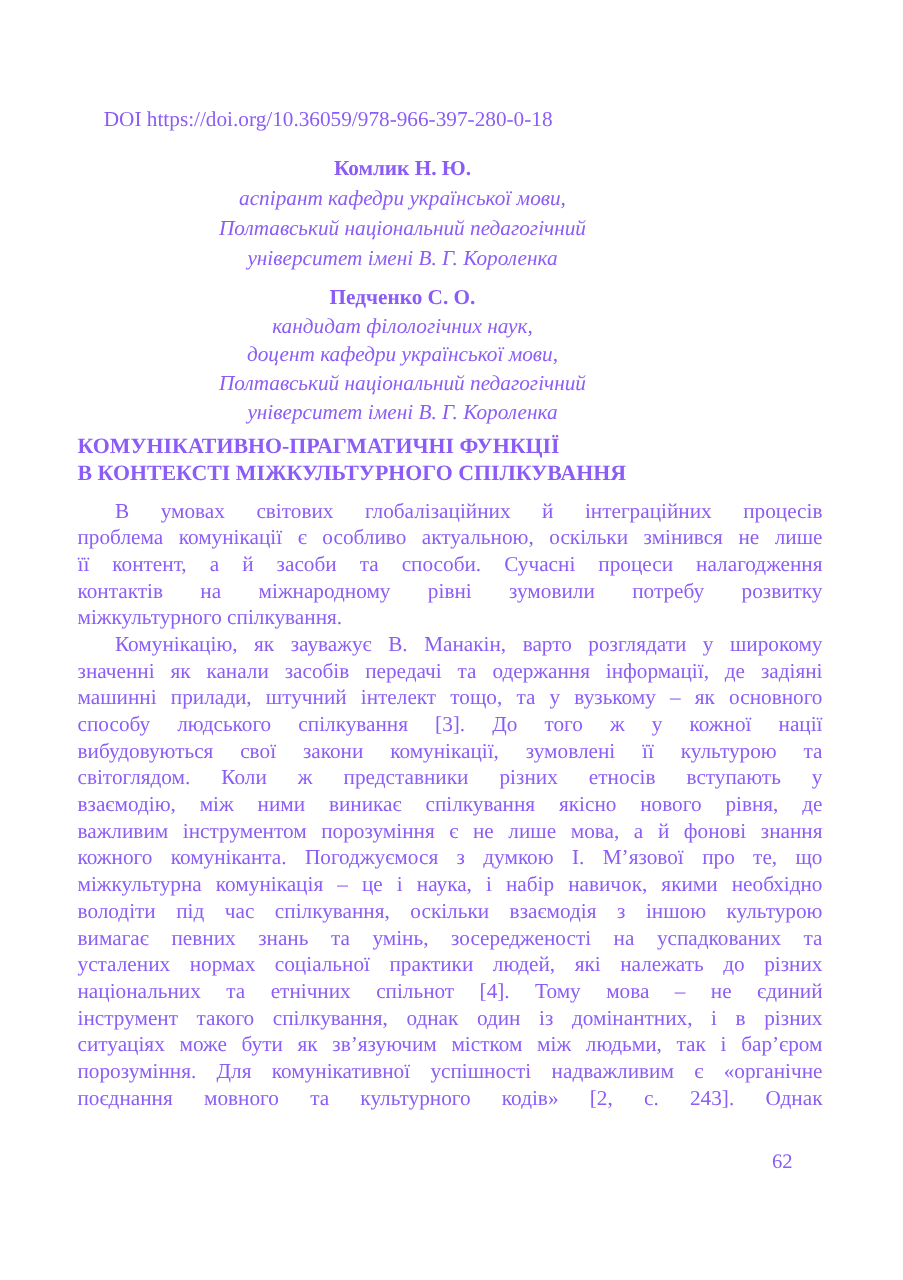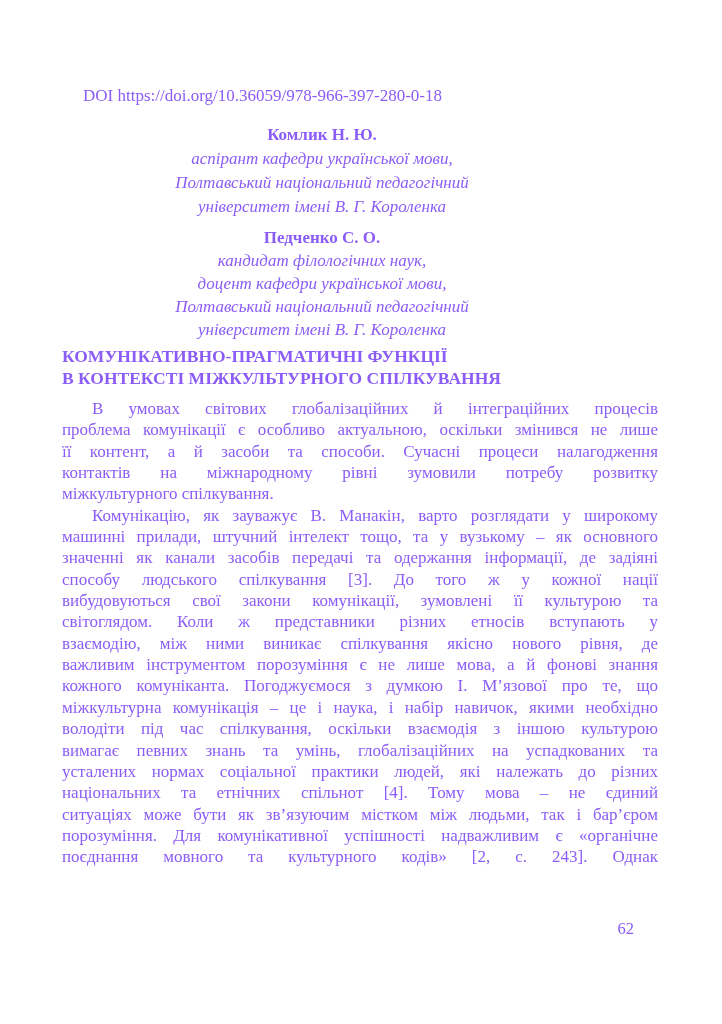--- a/index.html
+++ b/index.html
@@ -105,33 +105,34 @@
     <div class="body-text">
       <div>
         <div class="bline first">В умовах світових глобалізаційних й інтеграційних процесів</div>
         <div class="bline">проблема комунікації є особливо актуальною, оскільки змінився не лише</div>
         <div class="bline">її контент, а й засоби та способи. Сучасні процеси налагодження</div>
         <div class="bline">контактів на міжнародному рівні зумовили потребу розвитку</div>
         <div class="bline plast">міжкультурного спілкування.</div>
       </div>
       <div>
         <div class="bline first">Комунікацію, як зауважує В. Манакін, варто розглядати у широкому</div>
+        <div class="bline">значенні як канали засобів передачі та одержання інформації, де задіяні</div>
         <div class="bline">машинні прилади, штучний інтелект тощо, та у вузькому – як основного</div>
-        <div class="bline">значенні як канали засобів передачі та одержання інформації, де задіяні</div>
         <div class="bline">способу людського спілкування [3]. До того ж у кожної нації</div>
         <div class="bline">вибудовуються свої закони комунікації, зумовлені її культурою та</div>
         <div class="bline">світоглядом. Коли ж представники різних етносів вступають у</div>
         <div class="bline">взаємодію, між ними виникає спілкування якісно нового рівня, де</div>
         <div class="bline">важливим інструментом порозуміння є не лише мова, а й фонові знання</div>
         <div class="bline">кожного комуніканта. Погоджуємося з думкою І. М’язової про те, що</div>
         <div class="bline">міжкультурна комунікація – це і наука, і набір навичок, якими необхідно</div>
         <div class="bline">володіти під час спілкування, оскільки взаємодія з іншою культурою</div>
-        <div class="bline">вимагає певних знань та умінь, глобалізаційних на успадкованих та</div>
+        <div class="bline">вимагає певних знань та умінь, зосередженості на успадкованих та</div>
         <div class="bline">усталених нормах соціальної практики людей, які належать до різних</div>
         <div class="bline">національних та етнічних спільнот [4]. Тому мова – не єдиний</div>
+        <div class="bline">інструмент такого спілкування, однак один із домінантних, і в різних</div>
         <div class="bline">ситуаціях може бути як зв’язуючим містком між людьми, так і бар’єром</div>
         <div class="bline">порозуміння. Для комунікативної успішності надважливим є «органічне</div>
         <div class="bline">поєднання мовного та культурного кодів» [2, с. 243]. Однак</div>
       </div>
     </div>
 
   </div>
 
   <div class="pagenum">62</div>
 </div>

